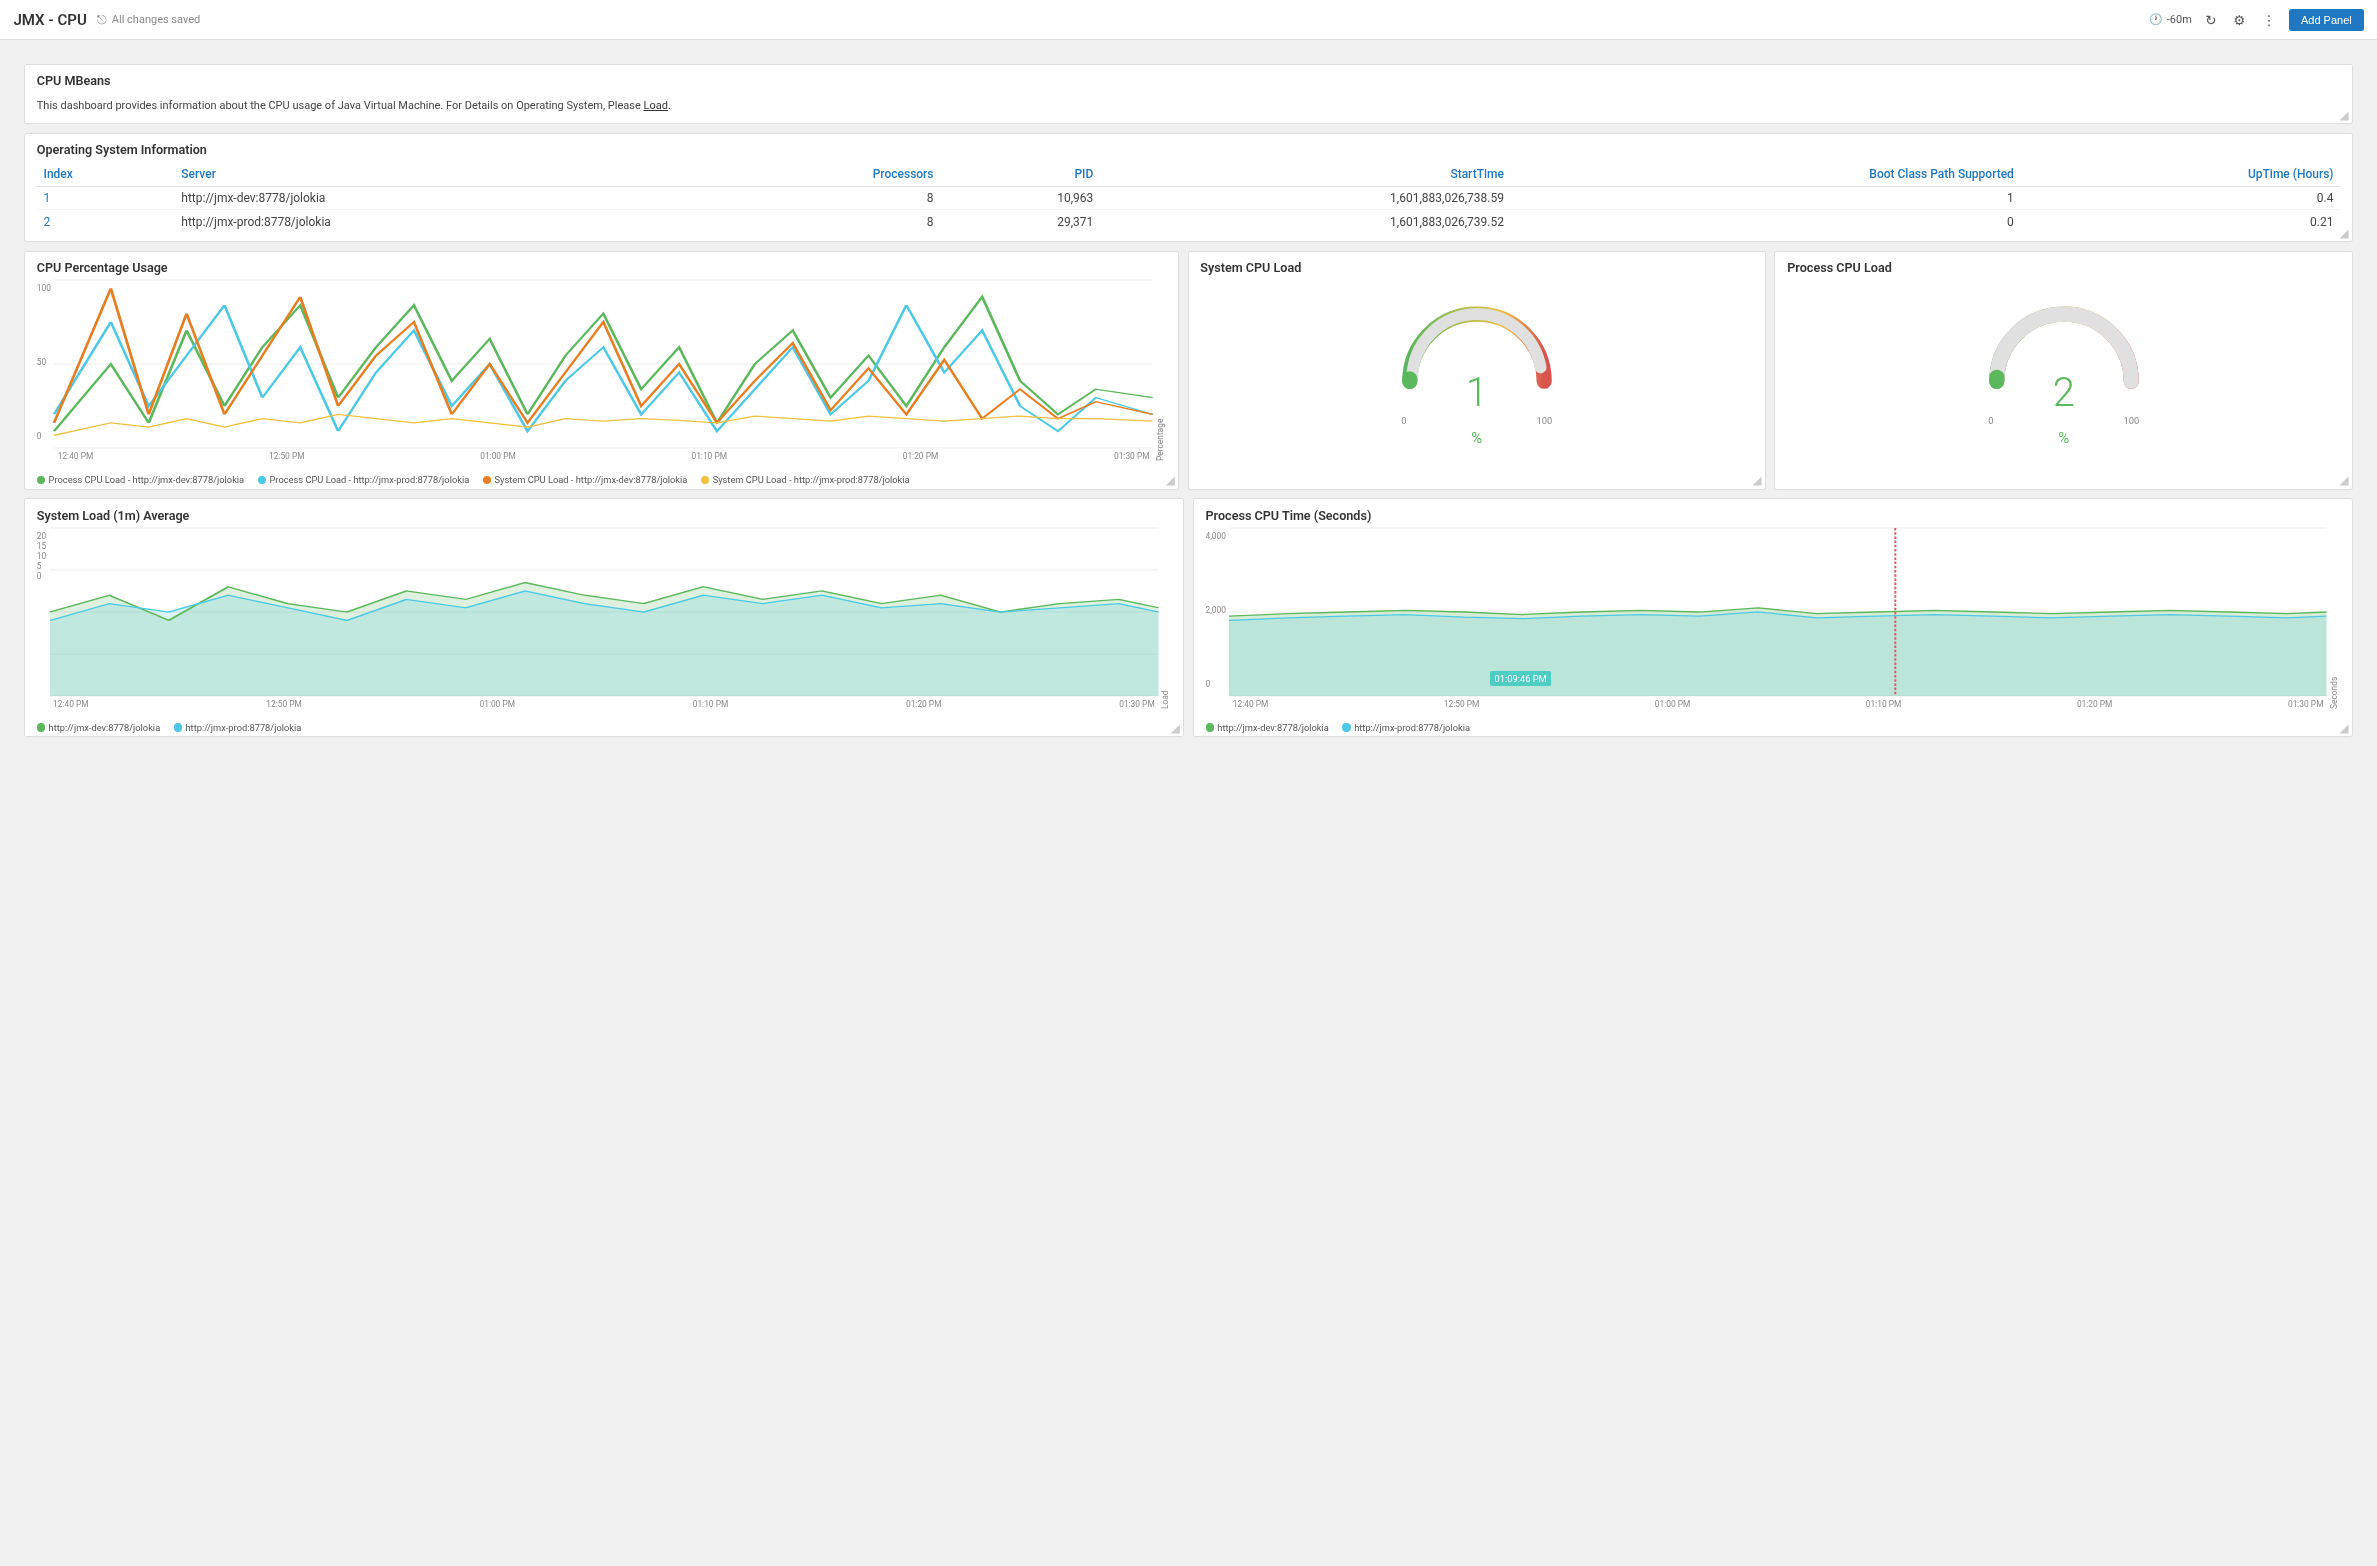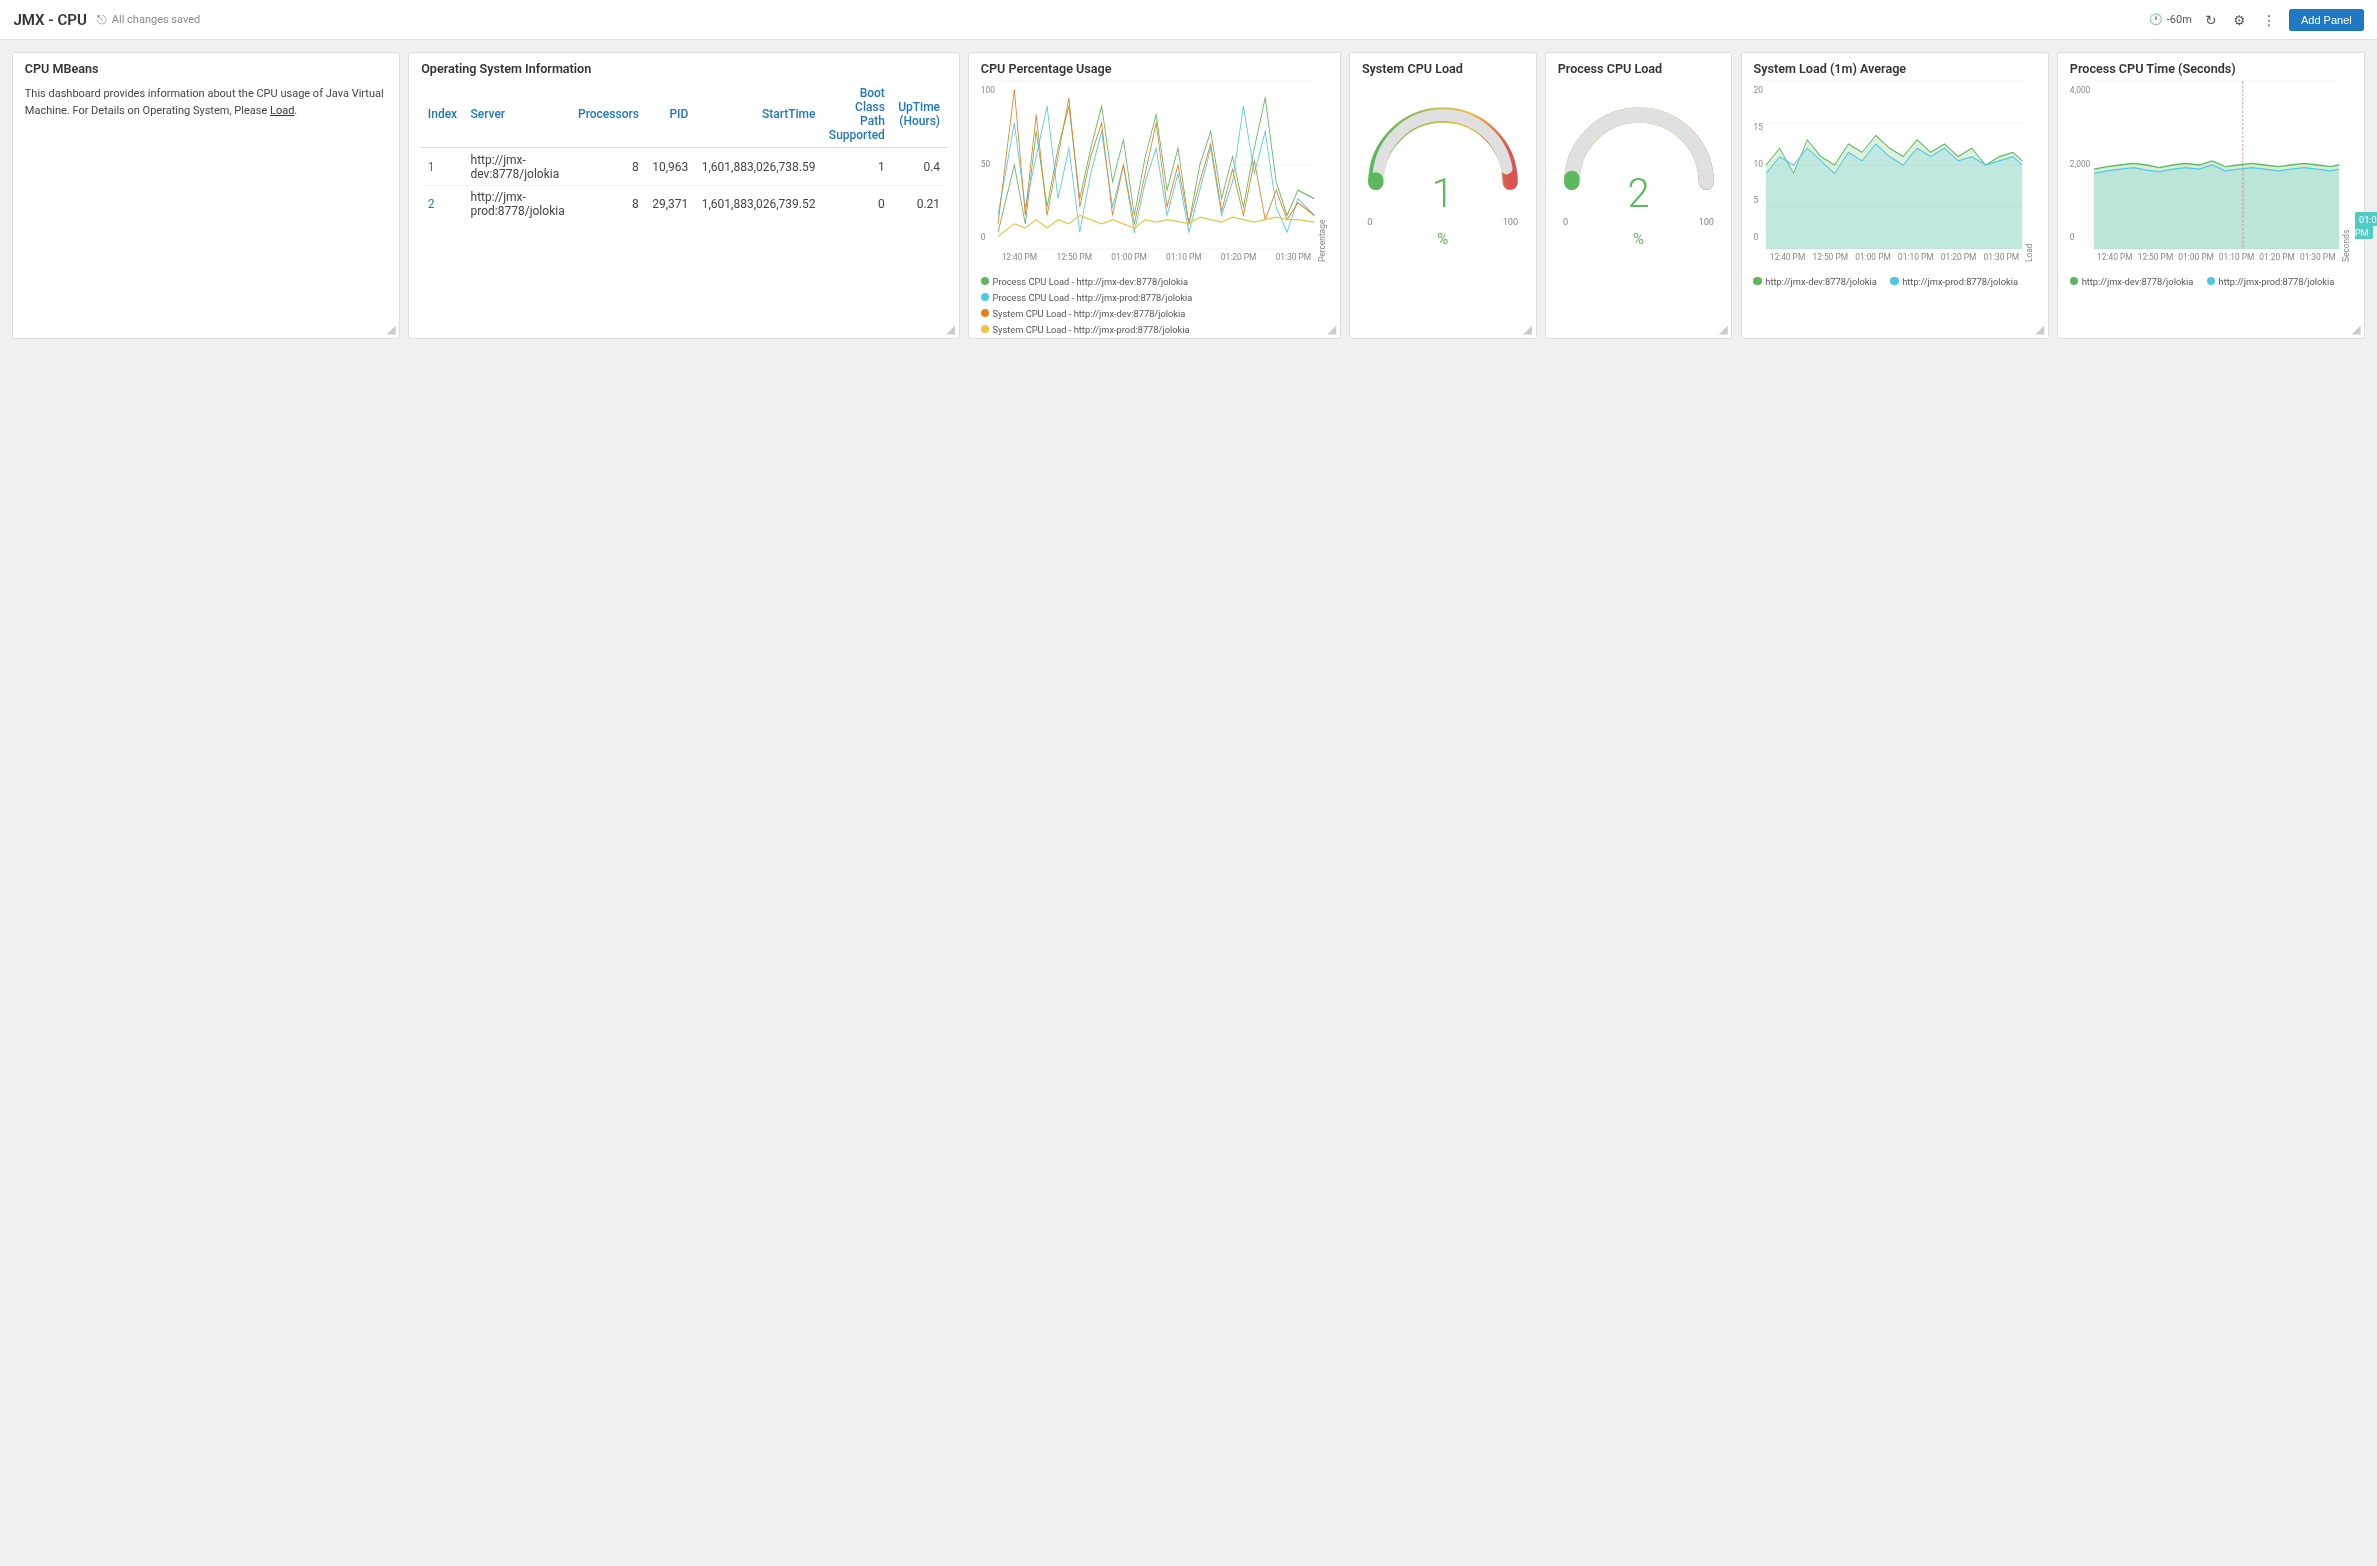--- a/index.html
+++ b/index.html
@@ -9,21 +9,21 @@
     .header { background: #fff; border-bottom: 0.8px solid #ddd; padding: 0 13.5px; height: 40px; display: flex; align-items: center; justify-content: space-between; }
     .header-left { display: flex; align-items: center; gap: 10px; }
     .header-title { font-size: 15px; font-weight: 600; color: #333; }
     .header-save { display: flex; align-items: center; gap: 5px; color: #888; font-size: 11px; }
     .header-right { display: flex; align-items: center; gap: 10px; }
     .time-picker { display: flex; align-items: center; gap: 3.4px; color: #555; font-size: 11px; }
     .icon-btn { cursor: pointer; color: #555; font-size: 13.5px; padding: 3.4px; }
     .add-panel-btn { background: #1f78c1; color: #fff; border: none; border-radius: 2.5px; padding: 5px 11.8px; font-size: 11px; cursor: pointer; font-weight: 500; }
 
     
-    .main { padding: 12px; display: flex; gap: 8.4px; }
+    .main { padding: 24px; display: flex; flex-direction: column; gap: 8.4px; }
 
     
     .panel { background: #fff; border: 0.8px solid #ddd; border-radius: 2.5px; position: relative; }
     .panel-title { font-size: 12.6px; font-weight: 600; padding: 8.4px 11.8px 5px; color: #333; }
     .panel-desc { padding: 5px 11.8px 8.4px; font-size: 11px; color: #444; line-height: 1.5; }
     .panel-desc a { color: #333; }
     .resize-handle { position: absolute; bottom: 1.7px; right: 3.4px; color: #ccc; font-size: 11.8px; cursor: se-resize; }
 
     
     .table-panel { padding-bottom: 8.4px; }
@@ -262,21 +262,21 @@
       <div class="resize-handle">◢</div>
     </div>
   </div>
 
   <div class="bottom-row">
 
     <div class="panel bottom-left">
       <div class="panel-title">System Load (1m) Average</div>
       <div class="chart-area">
         <div class="chart-wrapper">
-          <div style="display:flex;flex-direction:column;justify-content:space-between;padding:3.4px 0 20px;margin-right:3.4px;">
+          <div style="display:flex;flex-direction:column;justify-content:flex-start;padding:3.4px 0 20px;margin-right:3.4px;">
             <span style="font-size:8.4px;color:#888;">20</span>
             <span style="font-size:8.4px;color:#888;">15</span>
             <span style="font-size:8.4px;color:#888;">10</span>
             <span style="font-size:8.4px;color:#888;">5</span>
             <span style="font-size:8.4px;color:#888;">0</span>
           </div>
           <div style="flex:1;position:relative;">
             <svg width="100%" height="168" viewBox="0 0 560 200" preserveAspectRatio="none">
 
               <line x1="0" y1="0" x2="560" y2="0" stroke="#eee" stroke-width="1"></line>

